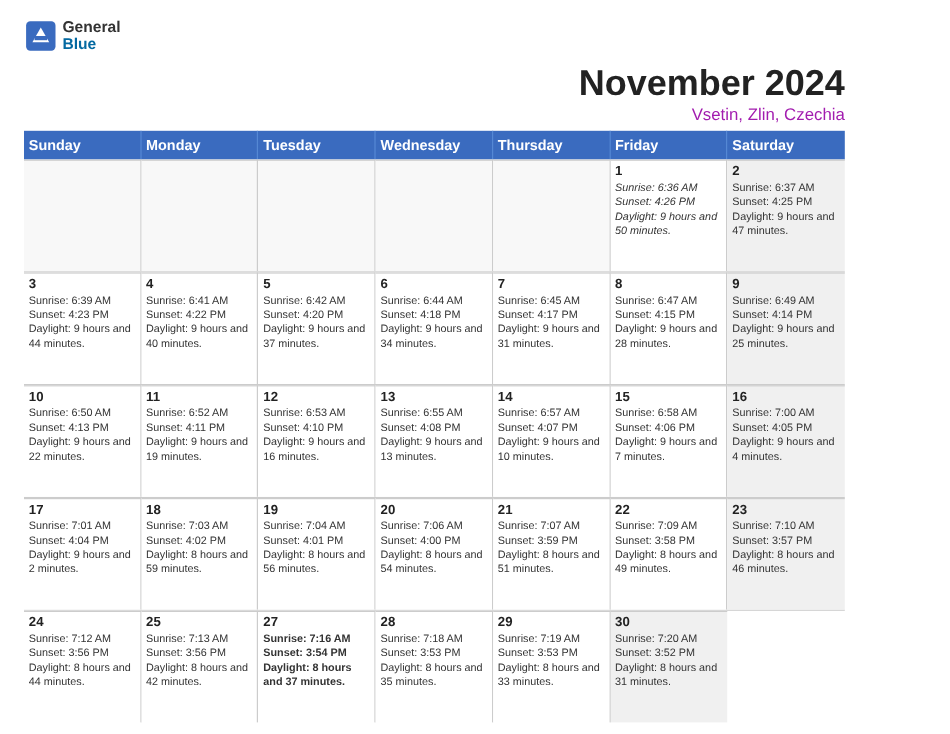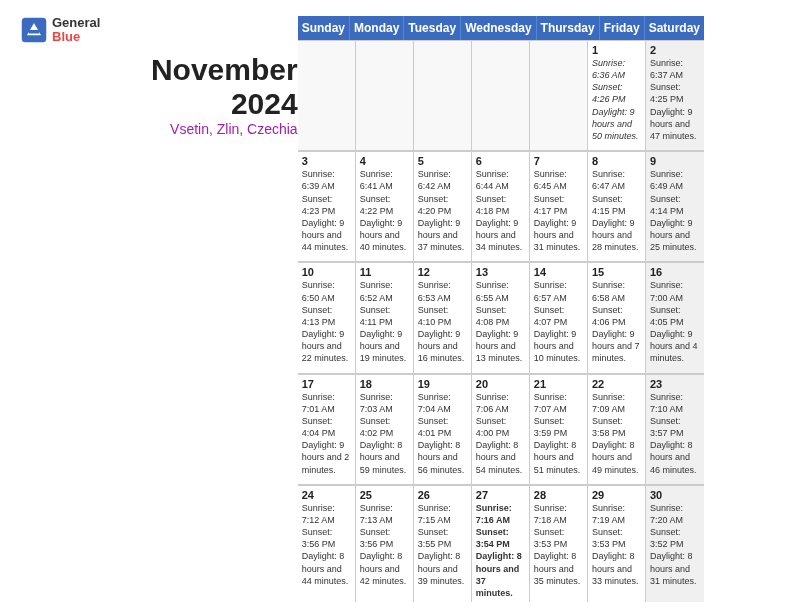--- a/index.html
+++ b/index.html
@@ -8,21 +8,21 @@
       background: #fff;
       width: 792px;
       height: 612px;
       overflow: hidden;
     }
     .page {
       width: 724px;
       height: 612px;
       padding: 16px 20px 10px 20px;
       display: flex;
-      flex-direction: row;
+      flex-direction: column;
     }
     .header {
       display: flex;
       justify-content: space-between;
       align-items: flex-start;
       margin-bottom: 6px;
     }
     .logo {
       display: flex;
       align-items: center;
@@ -30,21 +30,21 @@
     }
     .logo-text {
       display: flex;
       flex-direction: column;
       font-size: 13px;
       font-weight: bold;
       line-height: 1.1;
       color: #333;
     }
     .logo-text span:first-child { color: #333; }
-    .logo-text span:last-child { color: #ef4444; }
+    .logo-text span:last-child { color: #0369a1; }
     .logo-icon {
       width: 28px;
       height: 28px;
     }
     .title-block {
       text-align: right;
       margin-top: 37px;
     }
     .title-block h1 {
       font-size: 30px;
@@ -305,26 +305,20 @@
 Sunset: 3:56 PM
 Daylight: 8 hours and 44 minutes.</div>
           </div>
           <div class="cal-cell">
             <span class="day-num">25</span>
             <div class="day-info" style="white-space: pre-line;">Sunrise: 7:13 AM
 Sunset: 3:56 PM
 Daylight: 8 hours and 42 minutes.</div>
           </div>
           <div class="cal-cell">
-            <span class="day-num">26</span>
-            <div class="day-info" style="white-space: pre-line;">Sunrise: 7:15 AM
-Sunset: 3:55 PM
-Daylight: 8 hours and 39 minutes.</div>
-          </div>
-          <div class="cal-cell">
             <span class="day-num">27</span>
             <div class="day-info" style="white-space: pre-line; font-weight: bold;">Sunrise: 7:16 AM
 Sunset: 3:54 PM
 Daylight: 8 hours and 37 minutes.</div>
           </div>
           <div class="cal-cell">
             <span class="day-num">28</span>
             <div class="day-info" style="white-space: pre-line;">Sunrise: 7:18 AM
 Sunset: 3:53 PM
 Daylight: 8 hours and 35 minutes.</div>

